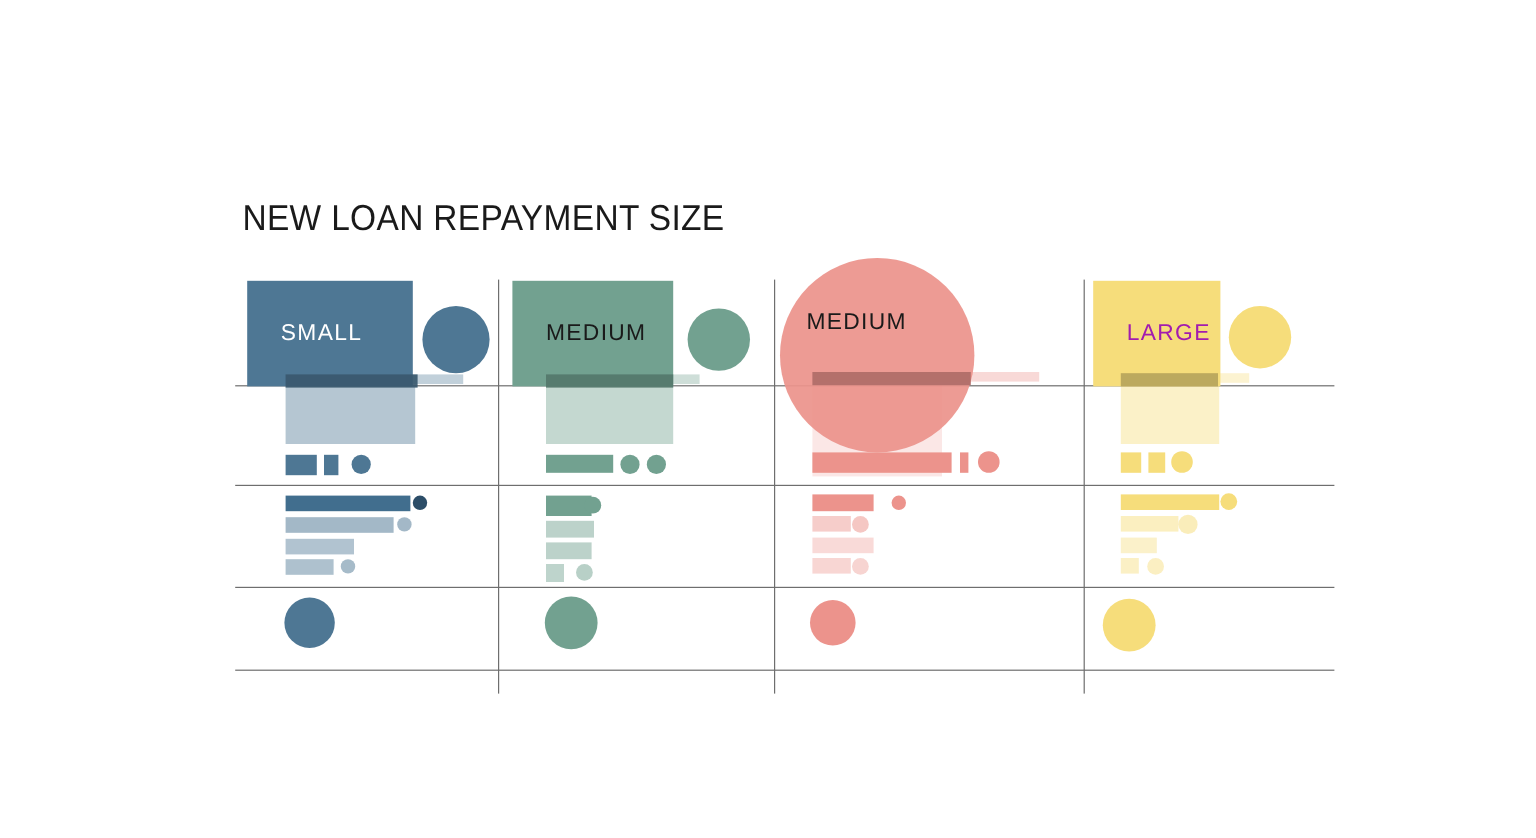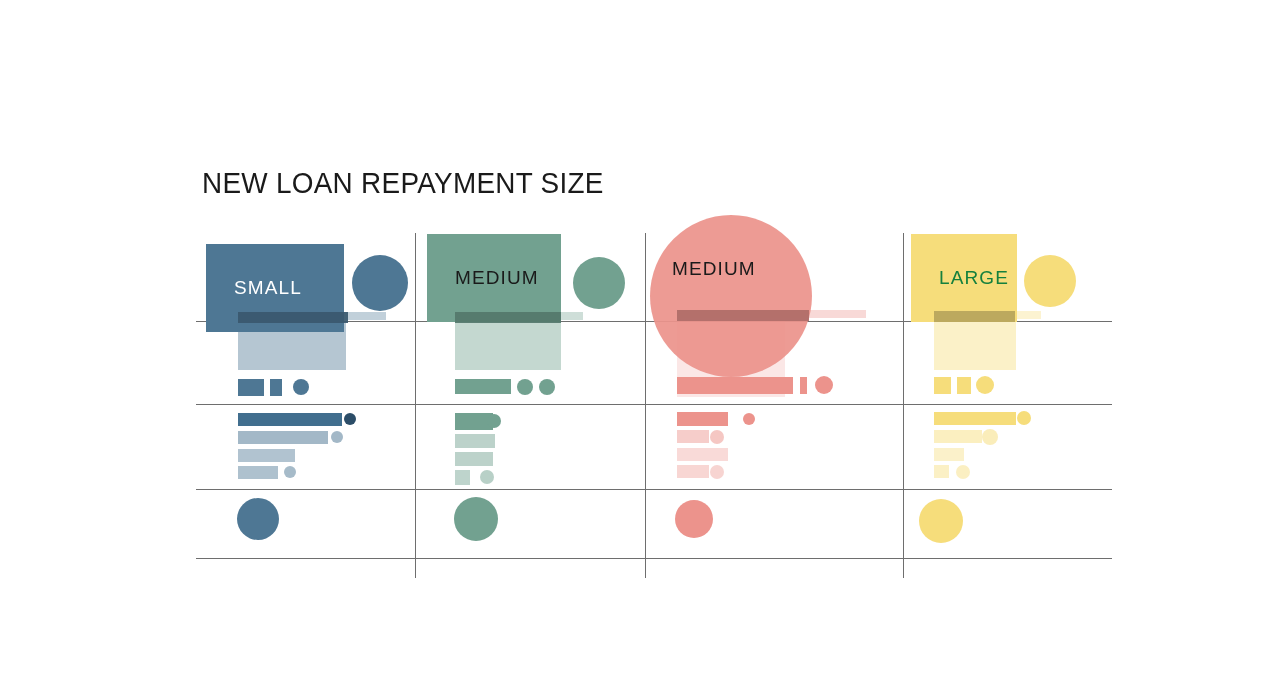--- a/index.html
+++ b/index.html
@@ -75,21 +75,21 @@
       <div class="hline" style="left: 196px; width: 916px; top: 404px; background: rgb(110, 110, 110);"></div>
       <div class="hline" style="left: 196px; width: 916px; top: 489px; background: rgb(110, 110, 110);"></div>
       <div class="hline" style="left: 196px; width: 916px; top: 558px; background: rgb(110, 110, 110);"></div>
       <div class="vline" style="left: 415px; top: 233px; height: 345px; background: rgb(110, 110, 110);"></div>
       <div class="vline" style="left: 645px; top: 233px; height: 345px; background: rgb(110, 110, 110);"></div>
       <div class="vline" style="left: 903px; top: 233px; height: 345px; background: rgb(110, 110, 110);"></div>
     </div>
 
   <div id="cols">
       <div class="col" style="left: 0px;">
-        <div class="hdr-rect" style="left: 206px; top: 244px; width: 138px; height: 88px; background: rgb(78, 119, 148);">
+        <div class="hdr-rect" style="left: 206px; top: 234px; width: 138px; height: 88px; background: rgb(78, 119, 148);">
           <div class="hdr-label" style="color: rgb(255, 255, 255);">SMALL</div>
         </div>
         <div class="hdr-circle" style="left: 352px; top: 255px; width: 56px; height: 56px; background: rgb(78, 119, 148);"></div>
         <div class="ghost-rect" style="left: 238px; top: 322px; width: 108px; height: 48px; background: rgba(78, 119, 148, 0.42);"></div>
         <div class="u-bar-light" style="left: 238px; top: 312px; width: 148px; height: 8px; background: rgba(78, 119, 148, 0.35);"></div>
         <div class="u-bar-dark" style="left: 238px; top: 312px; width: 110px; height: 11px; background: rgb(58, 88, 110); opacity: 0.92;"></div>
         <div class="chip" style="left: 238px; top: 379px; width: 26px; height: 17px; background: rgb(78, 119, 148);"></div>
         <div class="chip" style="left: 270px; top: 379px; width: 12px; height: 17px; background: rgb(78, 119, 148);"></div>
         <div class="chip-circ" style="left: 293px; top: 379px; width: 16px; height: 16px; background: rgb(78, 119, 148);"></div>
         <div class="sb" style="left: 238px; top: 413px; width: 104px; height: 13px; background: rgb(65, 110, 142);"></div>
@@ -133,21 +133,21 @@
         <div class="sc" style="left: 743px; top: 413px; width: 12px; height: 12px; background: rgb(236, 147, 140);"></div>
         <div class="sb" style="left: 677px; top: 430px; width: 32px; height: 13px; background: rgba(236, 147, 140, 0.46);"></div>
         <div class="sc" style="left: 710px; top: 430px; width: 14px; height: 14px; background: rgba(236, 147, 140, 0.52);"></div>
         <div class="sb" style="left: 677px; top: 448px; width: 51px; height: 13px; background: rgba(236, 147, 140, 0.34);"></div>
         <div class="sb" style="left: 677px; top: 465px; width: 32px; height: 13px; background: rgba(236, 147, 140, 0.38);"></div>
         <div class="sc" style="left: 710px; top: 465px; width: 14px; height: 14px; background: rgba(236, 147, 140, 0.4);"></div>
         <div class="bigcirc" style="left: 675px; top: 500px; width: 38px; height: 38px; background: rgb(236, 147, 140);"></div>
       </div>
       <div class="col" style="left: 0px;">
         <div class="hdr-rect" style="left: 911px; top: 234px; width: 106px; height: 88px; background: rgb(246, 221, 123);">
-          <div class="hdr-label" style="color: #15803d;">LARGE</div>
+          <div class="hdr-label" style="color: #a21caf;">LARGE</div>
         </div>
         <div class="hdr-circle" style="left: 1024px; top: 255px; width: 52px; height: 52px; background: rgb(246, 221, 123);"></div>
         <div class="ghost-rect" style="left: 934px; top: 322px; width: 82px; height: 48px; background: rgba(246, 221, 123, 0.42);"></div>
         <div class="u-bar-light" style="left: 934px; top: 311px; width: 107px; height: 8px; background: rgba(246, 221, 123, 0.35);"></div>
         <div class="u-bar-dark" style="left: 934px; top: 311px; width: 81px; height: 11px; background: rgb(182, 164, 91); opacity: 0.92;"></div>
         <div class="chip" style="left: 934px; top: 377px; width: 17px; height: 17px; background: rgb(246, 221, 123);"></div>
         <div class="chip" style="left: 957px; top: 377px; width: 14px; height: 17px; background: rgb(246, 221, 123);"></div>
         <div class="chip-circ" style="left: 976px; top: 376px; width: 18px; height: 18px; background: rgb(246, 221, 123);"></div>
         <div class="sb" style="left: 934px; top: 412px; width: 82px; height: 13px; background: rgb(246, 221, 123);"></div>
         <div class="sc" style="left: 1017px; top: 411px; width: 14px; height: 14px; background: rgb(246, 221, 123);"></div>

